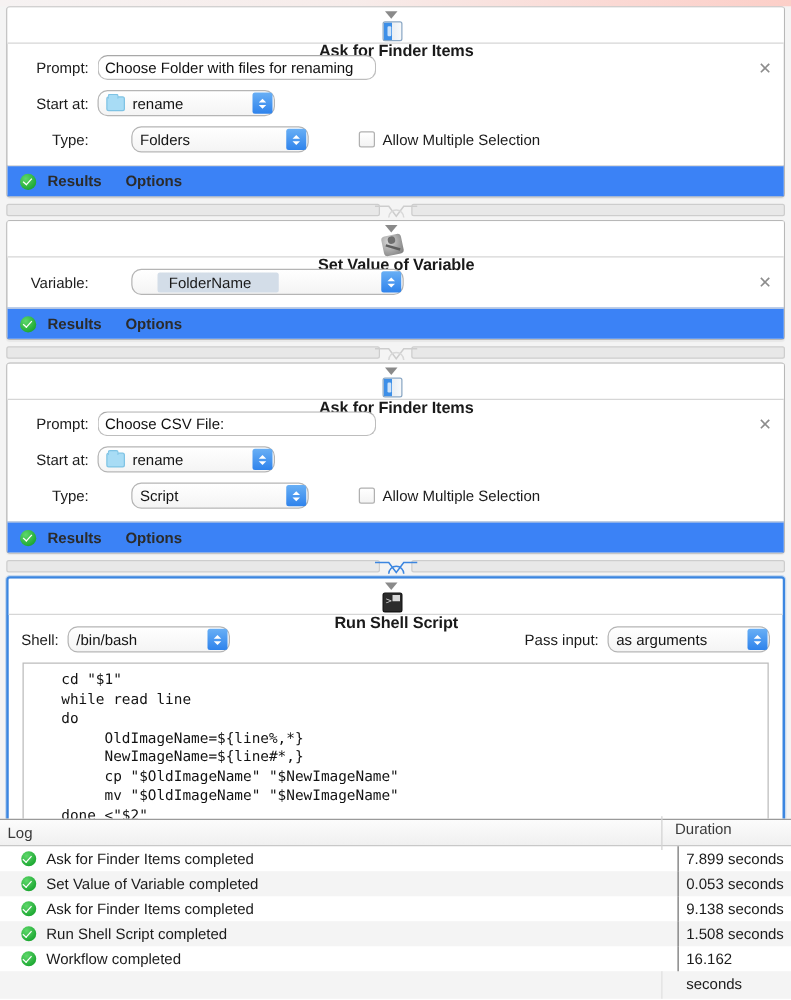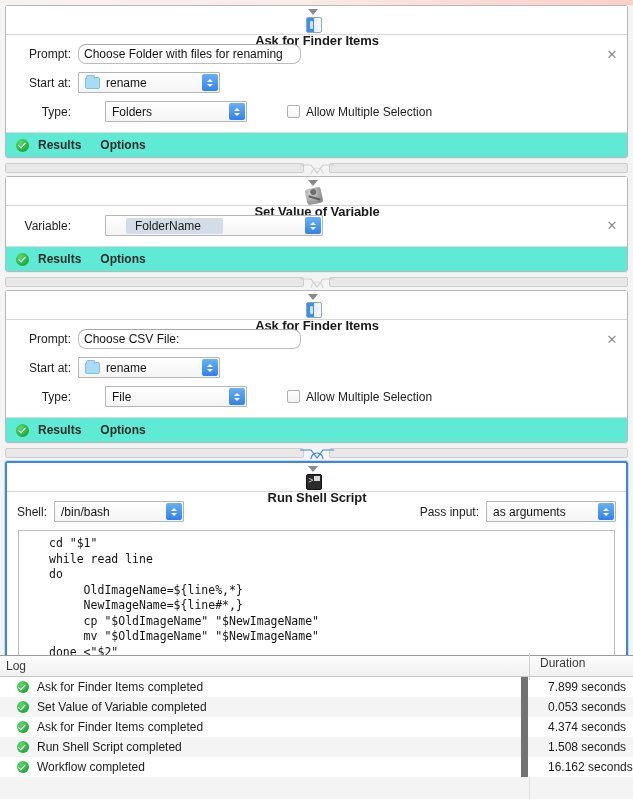--- a/index.html
+++ b/index.html
@@ -189,21 +189,21 @@
     align-items: center;
     border-radius: 8px;
   }
   .tf-prompt { width: 223px; }
 
   
   .popup {
     height: 21px;
     border: 1px solid #b5b5b5;
     background: linear-gradient(to bottom, #ffffff 0%, #f4f4f4 100%);
-    border-radius: 1px;
+    border-radius: 8px;
     display: flex;
     align-items: center;
     padding-left: 6px;
     position: relative;
     font-size: 12px;
     color: #141414;
   }
   .popup .arrows {
     position: absolute;
     right: 1px; top: 1px;
@@ -277,21 +277,21 @@
     color: #1c1c1c;
   }
 
   
   .action-footer {
     display: flex;
     align-items: center;
     height: 24px;
     border-top: 1px solid #dcdcdc;
     padding: 12px 10px;
-    background: #5eead4;
+    background: #3b82f6;
   }
   .check-green {
     width: 13px; height: 13px;
     border-radius: 50%;
     background: radial-gradient(circle at 35% 30%, #5ed86a 0%, #21ab36 70%, #139128 100%);
     margin-right: 9px;
     position: relative;
     flex: 0 0 auto;
   }
   .check-green::after {
@@ -396,24 +396,24 @@
     color: #1b1b1b;
   }
   .log-row.alt { background: #f4f4f4; }
   .log-row .cell-name {
     flex: 1 1 auto;
     display: flex;
     align-items: center;
     padding-left: 17px;
   }
   .log-row .cell-dur {
-    width: 112px;
-    flex: 0 0 auto;
-    padding-left: 20px;
-    border-left: 7px solid #737373;
+    width: 91px;
+    flex: 0 0 auto;
+    padding-left: 6px;
+    border-left: 1px solid #737373;
     height: 20px;
     line-height: 20px;
   }
   .log-check {
     width: 12px; height: 12px;
     border-radius: 50%;
     background: radial-gradient(circle at 35% 30%, #5ed86a 0%, #21ab36 70%, #139128 100%);
     margin-right: 8px;
     position: relative;
     flex: 0 0 auto;
@@ -559,21 +559,21 @@
             <span>rename</span>
             <span class="arrows">
                 <span class="up"></span>
                 <span class="dn"></span>
               </span>
           </div>
         </div>
         <div class="field-row">
           <span class="field-label lbl-w">Type:</span>
           <div class="popup pu-type">
-            <span>File</span>
+            <span>Script</span>
             <span class="arrows">
                 <span class="up"></span>
                 <span class="dn"></span>
               </span>
           </div>
           <div class="checkrow">
             <span class="checkbox"></span>
             <span class="check-label">Allow Multiple Selection</span>
           </div>
         </div>
@@ -656,21 +656,21 @@
           <span class="log-check"></span>
           <span>Set Value of Variable completed</span>
         </span>
         <span class="cell-dur">0.053 seconds</span>
       </div>
       <div class="log-row">
         <span class="cell-name">
           <span class="log-check"></span>
           <span>Ask for Finder Items completed</span>
         </span>
-        <span class="cell-dur">4.374 seconds</span>
+        <span class="cell-dur">9.138 seconds</span>
       </div>
       <div class="log-row alt">
         <span class="cell-name">
           <span class="log-check"></span>
           <span>Run Shell Script completed</span>
         </span>
         <span class="cell-dur">1.508 seconds</span>
       </div>
       <div class="log-row">
         <span class="cell-name">

